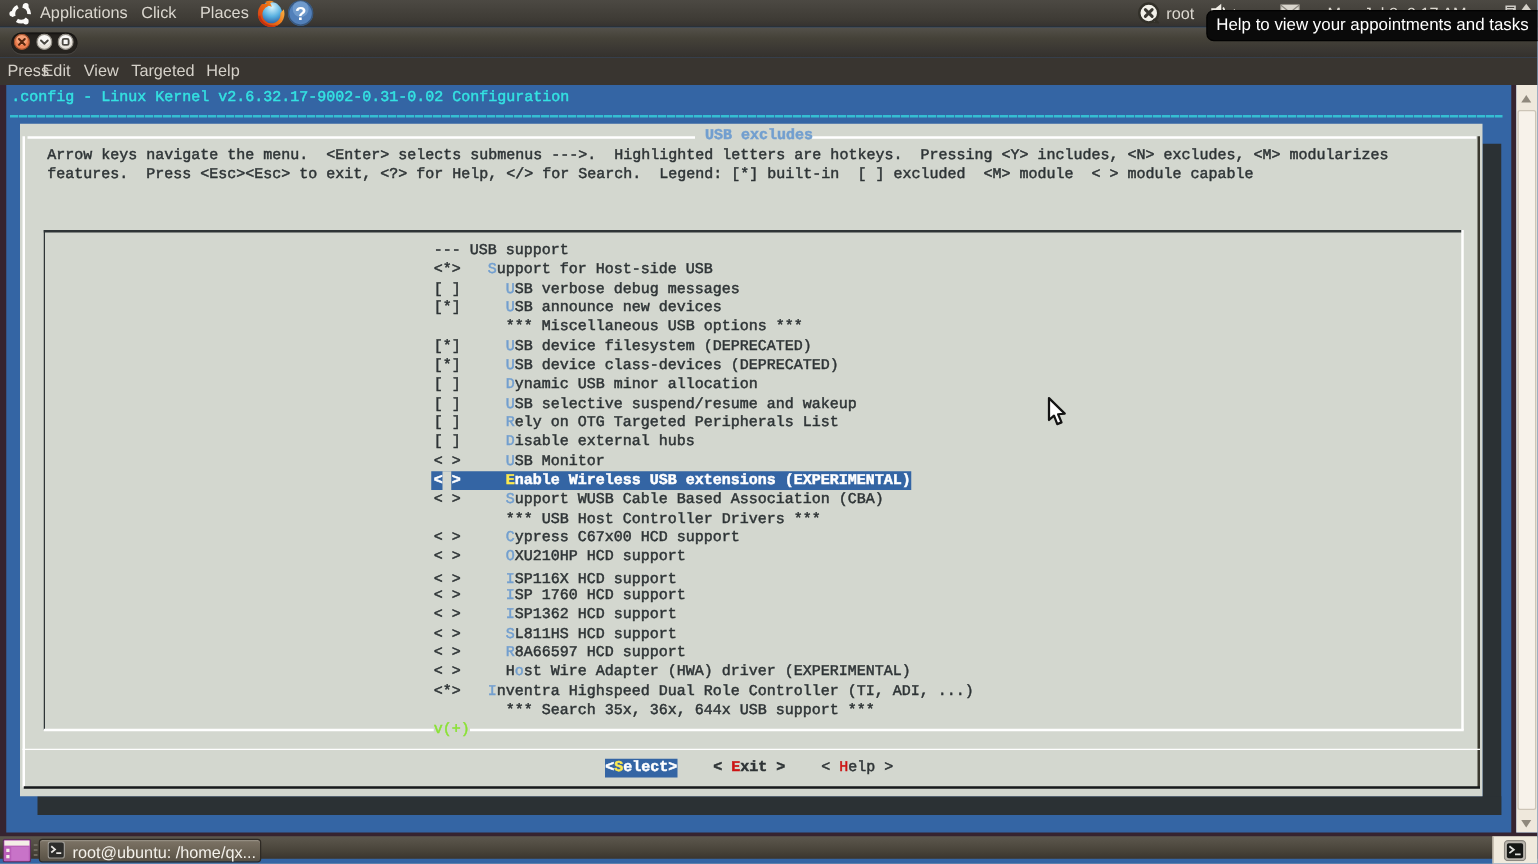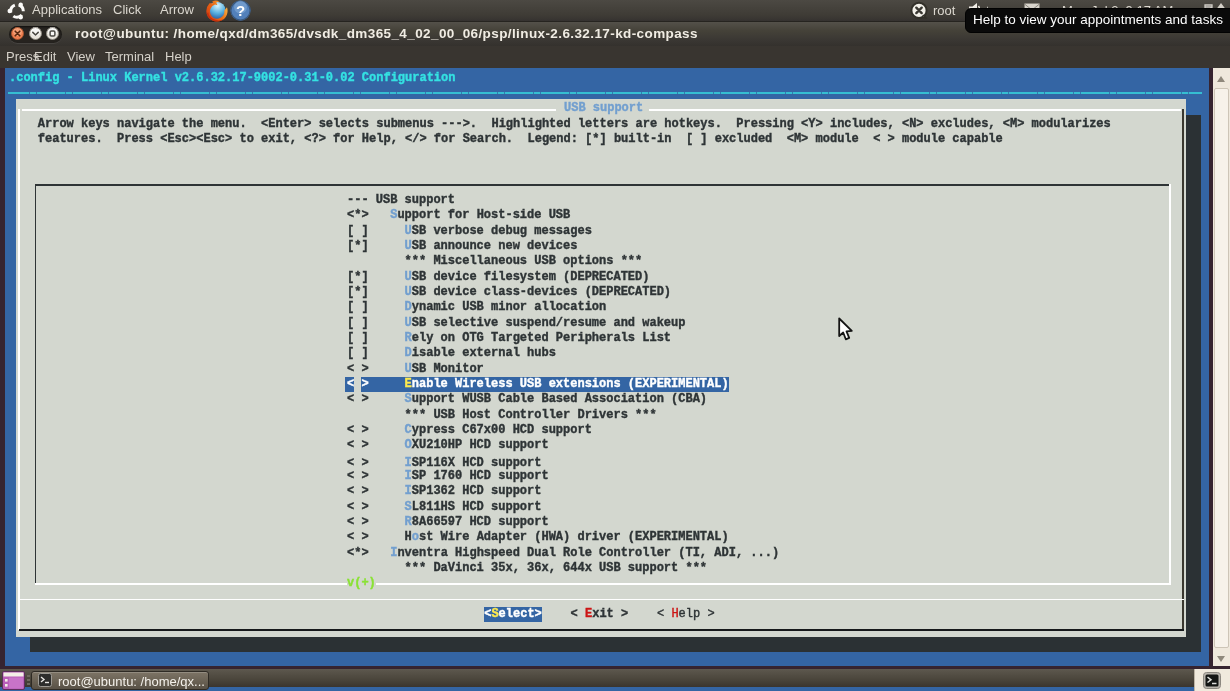--- a/index.html
+++ b/index.html
@@ -1,16 +1,16 @@
 <!DOCTYPE html>
 <html><head><meta charset="utf-8"><style>
 html,body{margin:0;padding:0}
 body{width:1230px;height:691px;position:relative;overflow:hidden;background:#3465a4;font-family:"Liberation Sans",sans-serif}
 .abs{position:absolute}
-.tr{position:absolute;white-space:pre;font-family:"Liberation Mono",monospace;font-size:12px;line-height:15.33px;color:#2e3436;font-weight:bold;-webkit-text-stroke:0.38px currentColor}
+.tr{position:absolute;white-space:pre;font-family:"Liberation Mono",monospace;font-size:12px;line-height:15.33px;color:#2e3436;font-weight:normal;-webkit-text-stroke:0.38px currentColor}
 .b{color:#729fcf}
 .line{position:absolute;background:#ffffff}
 .dline{position:absolute;background:#2e3436}
 .kline{position:absolute;background:#16191b}
 </style></head>
 <body>
 
 <div class="abs" id="termbg" style="left:5px;top:68px;width:1204px;height:598px;background:#3465a4"></div>
 
 <div class="tr" style="left:9px;top:70.5px;color:#34e2e2">.config - Linux Kernel v2.6.32.17-9002-0.31-0.02 Configuration</div>
@@ -21,21 +21,21 @@
 <div class="abs" style="left:30px;top:637px;width:1171px;height:15.4px;background:#2b3134"></div>
 
 <div class="abs" style="left:16px;top:99px;width:1170px;height:538px;background:#d3d7cf"></div>
 
 <div class="line" style="left:22px;top:109.2px;width:534px;height:1.6px"></div>
 <div class="line" style="left:649px;top:109.2px;width:532px;height:1.6px"></div>
 <div class="line" style="left:18.2px;top:109.2px;width:1.6px;height:521px"></div>
 <div class="kline" style="left:1182.2px;top:109.3px;width:2px;height:521px;background:#3a382f"></div>
 <div class="kline" style="left:18.8px;top:629.2px;width:1165px;height:1.9px"></div>
 
-<div class="tr" style="left:564px;top:101.2px;color:#729fcf;font-weight:bold">USB support</div>
+<div class="tr" style="left:564px;top:101.2px;color:#729fcf;font-weight:bold">USB excludes</div>
 
 <div class="tr" style="left:37.8px;top:116.5px">Arrow keys navigate the menu.  &lt;Enter&gt; selects submenus ---&gt;.  Highlighted letters are hotkeys.  Pressing &lt;Y&gt; includes, &lt;N&gt; excludes, &lt;M&gt; modularizes</div>
 <div class="tr" style="left:37.8px;top:131.8px">features.  Press &lt;Esc&gt;&lt;Esc&gt; to exit, &lt;?&gt; for Help, &lt;/&gt; for Search.  Legend: [*] built-in  [ ] excluded  &lt;M&gt; module  &lt; &gt; module capable</div>
 
 <div class="dline" style="left:34.6px;top:184.2px;width:1135px;height:1.7px"></div>
 <div class="dline" style="left:34.6px;top:184.2px;width:1.7px;height:400px"></div>
 <div class="line" style="left:34.6px;top:583px;width:1136px;height:1.7px"></div>
 <div class="line" style="left:1169.4px;top:184.2px;width:1.7px;height:400px"></div>
 
 <div class="tr" style="left:347px;top:193.1px">--- USB support</div>
@@ -54,21 +54,21 @@
 <div class="tr" style="left:347px;top:407.7px">        *** USB Host Controller Drivers ***</div>
 <div class="tr" style="left:347px;top:423px">&lt; &gt;     <span class="b">C</span>ypress C67x00 HCD support</div>
 <div class="tr" style="left:347px;top:438.4px">&lt; &gt;     <span class="b">O</span>XU210HP HCD support</div>
 <div class="tr" style="left:347px;top:456px">&lt; &gt;     <span class="b">I</span>SP116X HCD support</div>
 <div class="tr" style="left:347px;top:469px">&lt; &gt;     <span class="b">I</span>SP 1760 HCD support</div>
 <div class="tr" style="left:347px;top:484.4px">&lt; &gt;     <span class="b">I</span>SP1362 HCD support</div>
 <div class="tr" style="left:347px;top:499.7px">&lt; &gt;     <span class="b">S</span>L811HS HCD support</div>
 <div class="tr" style="left:347px;top:515px">&lt; &gt;     <span class="b">R</span>8A66597 HCD support</div>
 <div class="tr" style="left:347px;top:530.3px">&lt; &gt;     H<span class="b">o</span>st Wire Adapter (HWA) driver (EXPERIMENTAL)</div>
 <div class="tr" style="left:347px;top:545.7px">&lt;*&gt;   <span class="b">I</span>nventra Highspeed Dual Role Controller (TI, ADI, ...)</div>
-<div class="tr" style="left:347px;top:561px">        *** DaVinci 35x, 36x, 644x USB support ***</div>
+<div class="tr" style="left:347px;top:561px">        *** Search 35x, 36x, 644x USB support ***</div>
 
 <div class="abs" style="left:345px;top:377.1px;width:383.5px;height:15.33px;background:#3465a4"></div>
 <div class="abs" style="left:354.2px;top:377.1px;width:7.2px;height:15.33px;background:#d3d7cf"></div>
 <div class="tr" style="left:347px;top:377.1px;color:#fff;font-weight:bold">&lt; &gt;     <span style="color:#fce94f">E</span>nable Wireless USB extensions (EXPERIMENTAL)</div>
 
 <div class="tr" style="left:347px;top:576.3px;color:#8ae234;background:#d3d7cf">v(+)</div>
 
 <div class="line" style="left:17.5px;top:598.8px;width:1166px;height:1.7px"></div>
 
 <div class="tr" style="left:484.2px;top:607.1px;background:#3465a4;color:#fff;font-weight:bold">&lt;<span style="color:#fce94f">S</span>elect&gt;</div>
@@ -84,21 +84,21 @@
   <svg class="abs" style="left:6px;top:0px" width="22" height="22" viewBox="0 0 22 22">
     <g stroke="#fbfaf8" fill="none" stroke-width="3">
       <circle cx="11" cy="11" r="6.3" stroke-dasharray="9.2 4" stroke-dashoffset="-4.3"></circle>
     </g>
     <circle cx="3.7" cy="11" r="2.2" fill="#fbfaf8"></circle>
     <circle cx="14.7" cy="4.7" r="2.2" fill="#fbfaf8"></circle>
     <circle cx="14.7" cy="17.3" r="2.2" fill="#fbfaf8"></circle>
   </svg>
   <div class="abs" style="left:32px;top:2px;font-size:13px;color:#dbd7cf">Applications</div>
   <div class="abs" style="left:113px;top:2px;font-size:13px;color:#dbd7cf">Click</div>
-  <div class="abs" style="left:160px;top:2px;font-size:13px;color:#dbd7cf">Arrow</div>
+  <div class="abs" style="left:160px;top:2px;font-size:13px;color:#dbd7cf">Places</div>
 
   <svg class="abs" style="left:205px;top:0px" width="23" height="22" viewBox="0 0 23 22">
     <defs>
       <radialGradient id="globe" cx="0.55" cy="0.22" r="0.95">
         <stop offset="0" stop-color="#d9f5fd"></stop>
           <stop offset="0.45" stop-color="#57b0e0"></stop>
           <stop offset="1" stop-color="#152f7d"></stop>
       </radialGradient>
       <linearGradient id="fox" x1="0" y1="0.8" x2="1" y2="0.2">
         <stop offset="0" stop-color="#d43b12"></stop>
@@ -156,28 +156,27 @@
     <circle cx="6.5" cy="4.4" r="4.6" fill="#fbfaf8" opacity="0.9"></circle>
     <circle cx="6.5" cy="6.5" r="6" fill="none" stroke="#8e8a82" stroke-width="1"></circle>
     <path d="M3.8 5.4 L6.5 8 L9.2 5.4" fill="none" stroke="#4c4a44" stroke-width="1.6" stroke-linecap="round" stroke-linejoin="round"></path>
   </svg>
   <svg class="abs" style="left:46px;top:5px" width="13" height="13" viewBox="0 0 13 13">
     <circle cx="6.5" cy="6.5" r="6" fill="#e8e4dc"></circle>
     <circle cx="6.5" cy="4.4" r="4.6" fill="#fbfaf8" opacity="0.9"></circle>
     <circle cx="6.5" cy="6.5" r="6" fill="none" stroke="#8e8a82" stroke-width="1"></circle>
     <rect x="4.1" y="4.1" width="4.8" height="4.8" rx="1.2" fill="none" stroke="#4c4a44" stroke-width="1.5"></rect>
   </svg>
-  <div class="abs" style="left:75px;top:4px;font-size:13.5px;font-weight:bold;letter-spacing:0.4px;color:#f0ece3">root@ubuntu: /home/qxd/dm365/dvsdk_dm365_4_02_00_06/psp/linux-2.6.32.17-kd-compass</div>
 </div>
 
 <div class="abs" style="left:0;top:46px;width:1230px;height:22px;background:#393530">
   <div class="abs" style="left:6px;top:3px;font-size:13px;color:#d5d1c9">Press</div>
   <div class="abs" style="left:34px;top:3px;font-size:13px;color:#d5d1c9">Edit</div>
   <div class="abs" style="left:67px;top:3px;font-size:13px;color:#d5d1c9">View</div>
-  <div class="abs" style="left:105px;top:3px;font-size:13px;color:#d5d1c9">Terminal</div>
+  <div class="abs" style="left:105px;top:3px;font-size:13px;color:#d5d1c9">Targeted</div>
   <div class="abs" style="left:165px;top:3px;font-size:13px;color:#d5d1c9">Help</div>
 </div>
 
 <div class="abs" style="left:0;top:68px;width:5px;height:601px;background:#362430"></div>
 <div class="abs" style="left:1209px;top:68px;width:3.5px;height:601px;background:#362430"></div>
 <div class="abs" style="left:0;top:666px;width:1230px;height:3.5px;background:#362430"></div>
 
 <div class="abs" style="left:1212.5px;top:68px;width:17.5px;height:598px;background:#efe8dc">
   <div class="abs" style="left:1.5px;top:4px;width:14px;height:14px">
     <svg width="14" height="14" viewBox="0 0 14 14">

